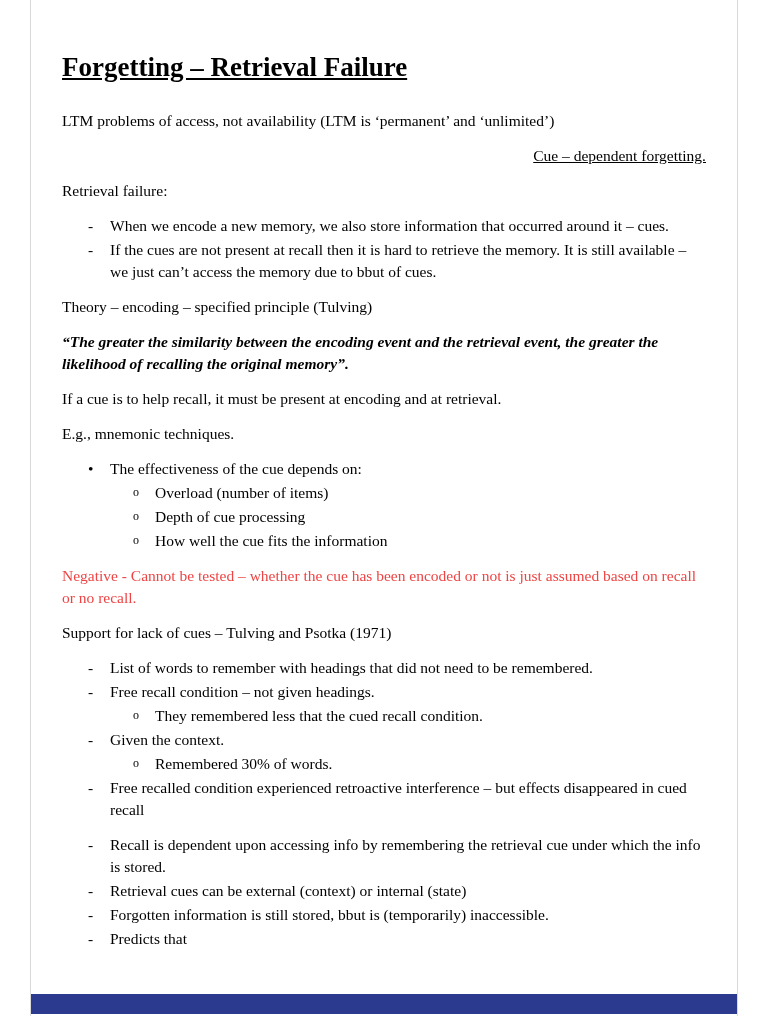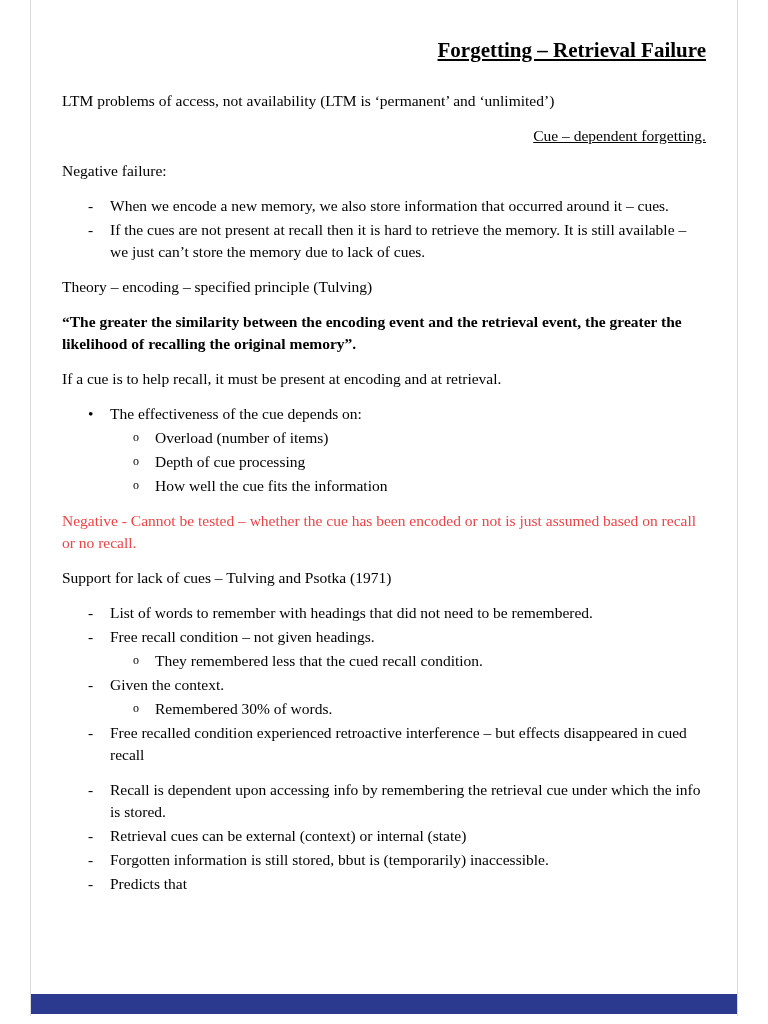--- a/index.html
+++ b/index.html
@@ -23,31 +23,31 @@
     border-right: 1px solid #d9d9d9;
     background: #ffffff;
   }
   .content {
     position: relative;
     padding: 36px 62px 0 62px;
     font-size: 15.5px;
     line-height: 1.42;
   }
   .doc-title {
-    text-align: right;
+    text-align: left;
     font-weight: bold;
-    font-size: 21px;
+    font-size: 27px;
     text-decoration: underline;
-    margin: 0 0 24px 0;
+    margin: 12px 0 24px 0;
   }
   p.para {
     margin: 1px 0 13px 0;
   }
   .underlined { text-decoration: underline; text-align: right; }
-  .bold { font-weight: bold; }
+  .bold { font-weight: bold; font-style: italic; }
   .red { color: #C00000; }
   .li {
     display: flex;
     margin: 0 0 2px 26px;
   }
   .li:last-child { margin-bottom: 2px; }
   .li .marker {
     flex: 0 0 22px;
   }
   .li .li-text { flex: 1; }
@@ -70,40 +70,41 @@
   <div class="page-sheet" style="border-left-color: rgb(217, 217, 217); border-right-color: rgb(217, 217, 217);"></div>
 
   <div class="content">
 
     <h1 class="doc-title">Forgetting – Retrieval Failure</h1>
 
     <p class="para">LTM problems of access, not availability (LTM is ‘permanent’ and ‘unlimited’)</p>
 
     <p class="para underlined">Cue – dependent forgetting.</p>
 
-    <p class="para">Negative failure:</p>
+    <p class="para">Retrieval failure:</p>
 
 
     <div class="list-block">
       <div class="li dash">
         <span class="marker">-</span>
         <span class="li-text">When we encode a new memory, we also store information that occurred around it – cues.</span>
       </div>
       <div class="li dash">
         <span class="marker">-</span>
-        <span class="li-text">If the cues are not present at recall then it is hard to retrieve the memory. It is still available – we just can’t store the memory due to lack of cues.</span>
+        <span class="li-text">If the cues are not present at recall then it is hard to retrieve the memory. It is still available – we just can’t access the memory due to bbut of cues.</span>
       </div>
     </div>
 
     <p class="para">Theory – encoding – specified principle (Tulving)</p>
 
     <p class="para bold">“The greater the similarity between the encoding event and the retrieval event, the greater the likelihood of recalling the original memory”.</p>
 
     <p class="para">If a cue is to help recall, it must be present at encoding and at retrieval.</p>
 
+    <p class="para">E.g., mnemonic techniques.</p>
 
     <div class="list-block">
       <div class="li bullet">
         <span class="marker">•</span>
         <span class="li-text">The effectiveness of the cue depends on:</span>
       </div>
       <div class="li sub">
         <span class="marker">o</span>
         <span class="li-text">Overload (number of items)</span>
       </div>

